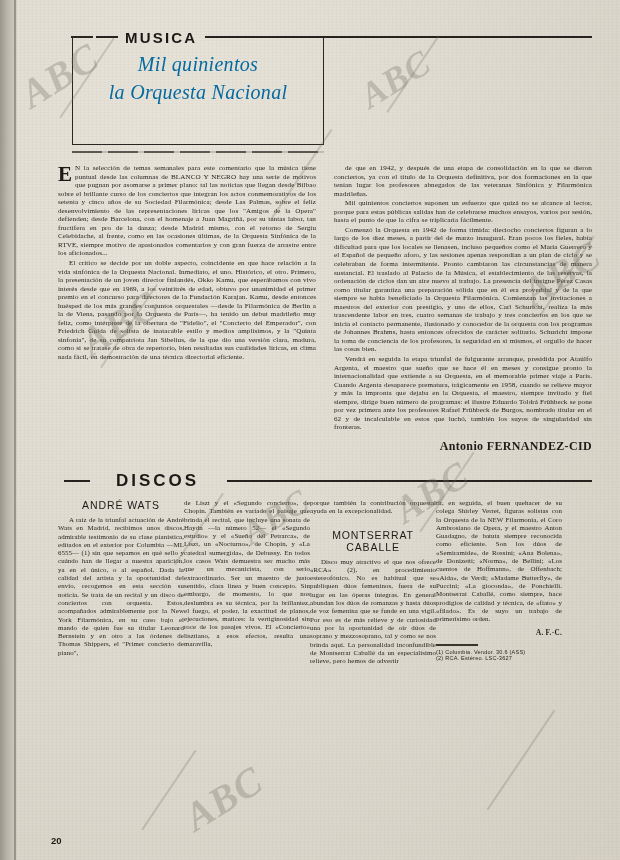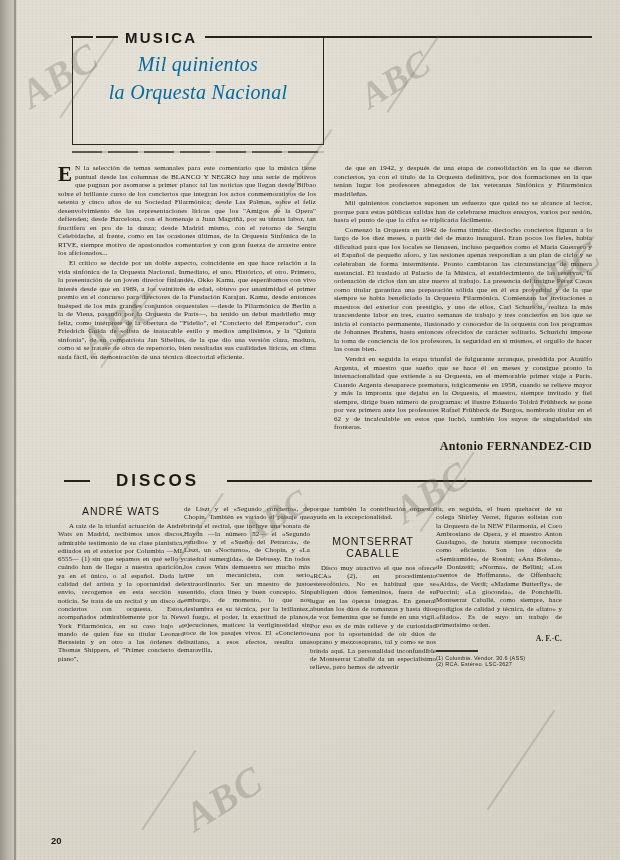--- a/index.html
+++ b/index.html
@@ -133,21 +133,21 @@
   
   #discos-wrap{ margin-top:16px; }
   .sect-head2{
     display:flex; align-items:center; height:22px; margin:0 0 0 6px;gap:19px;
   }
   .sect-head2 .sect-rule-l{ width:26px; }
   .sect-head2 .sect-title{ font-size:17px; letter-spacing:3px; }
   .sect-head2 .sect-rule-r{ margin-left:9px; }
 
   .cols4{
-    display:flex; margin-top:13px;
+    display:flex; margin-top:7px;
   }
   .col4{ width:126px; }
 
   .sub-head{
     font-family:"Liberation Sans", sans-serif;
     font-size:10.5px;
     letter-spacing:.9px;
     color:#1e1b17;
     text-align:center;
     margin:0 0 5px 0;

